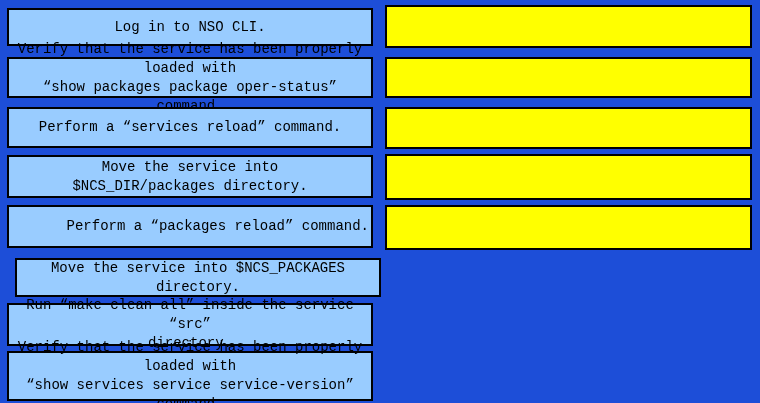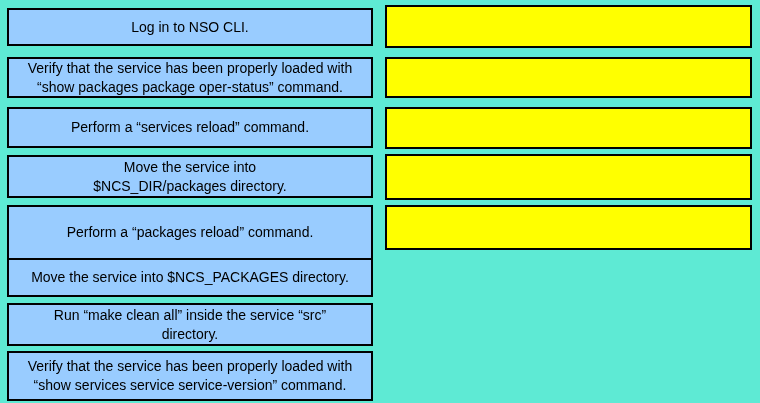--- a/index.html
+++ b/index.html
@@ -4,22 +4,22 @@
 <style>
   html, body {
     margin: 0;
     padding: 0;
     background: #ffffff;
   }
   .board {
     position: relative;
     width: 760px;
     height: 403px;
-    background: #5eead4;
-    font-family: Liberation Sans, sans-serif;
+    background: #1d4ed8;
+    font-family: Liberation Mono, monospace;
     overflow: hidden;
   }
   .box {
     position: absolute;
     box-sizing: border-box;
     border: 2px solid #000000;
     display: flex;
     align-items: center;
     justify-content: center;
     text-align: center;
@@ -42,22 +42,22 @@
     font-size: 14px;
     line-height: 19px;
     color: #000000;
     white-space: pre-line;
   }
   
   .r1 { top: 8px;   height: 38px; }
   .r2 { top: 57px;  height: 41px; }
   .r3 { top: 107px; height: 41px; }
   .r4 { top: 155px; height: 43px; }
-  .r5 { top: 205px; height: 55px; }
-  .r6 { top: 258px; height: 39px; }
+  .r5 { top: 205px; height: 43px; text-align: right; }
+  .r6 { top: 258px; height: 39px; margin-left: 8px; }
   .r7 { top: 303px; height: 43px; justify-content: center; }
   .r8 { top: 351px; height: 50px; }
   
   .t1 { top: 5px;   height: 43px; }
   .t2 { top: 57px;  height: 41px; }
   .t3 { top: 107px; height: 42px; }
   .t4 { top: 154px; height: 46px; }
   .t5 { top: 205px; height: 45px; }
 </style>
 </head>

